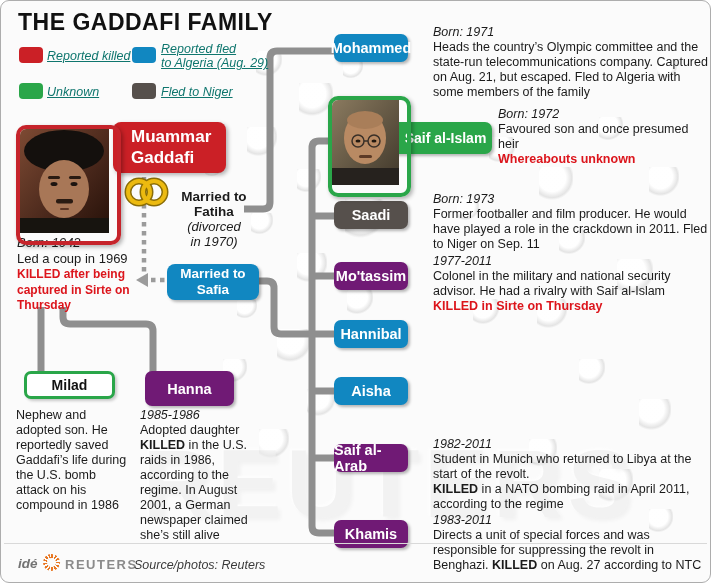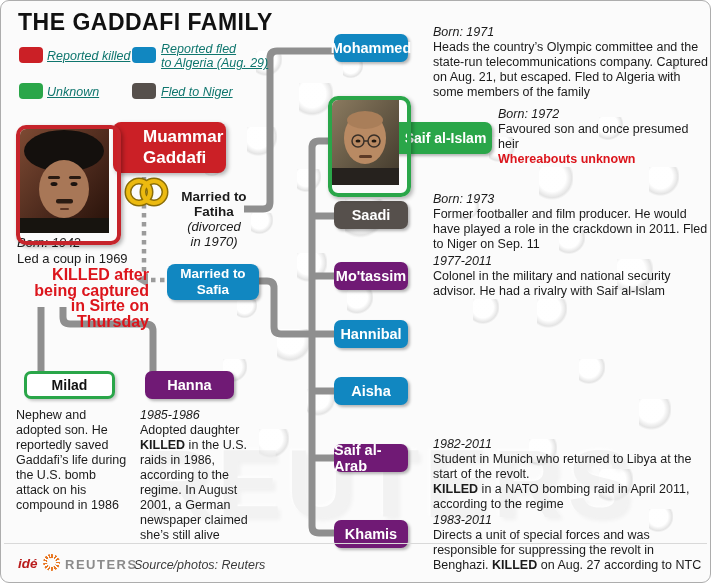--- a/index.html
+++ b/index.html
@@ -57,47 +57,47 @@
   .swatch{position:absolute;width:24px;height:16px;border-radius:4px;z-index:2;}
   .leglabel{position:absolute;font-size:12.5px;font-style:italic;color:#0f766e;line-height:14px;z-index:2;text-decoration:underline;}
   .photo{position:absolute;overflow:hidden;z-index:3;box-shadow:2px 2px 4px rgba(0,0,0,.3);}
   .photo svg{display:block;}
   .nbox{position:absolute;width:74px;height:28px;border-radius:7px;color:#fff;font-weight:bold;
     font-size:14.5px;display:flex;align-items:center;justify-content:center;z-index:2;
     box-shadow:2px 2px 3px rgba(0,0,0,.28);}
   .blue{background:#1187c1}.redbg{background:#701a75}.darkbg{background:#56504c}
   .muammar-box{position:absolute;left:112px;top:121px;width:113px;height:51px;background:#cb2026;
     border-radius:8px;color:#fff;font-weight:bold;font-size:17px;line-height:21px;
-    padding:4px 0 0 30px;box-sizing:border-box;z-index:2;box-shadow:2px 2px 4px rgba(0,0,0,.3);}
+    padding:4px 0 0 18px;box-sizing:border-box;z-index:2;box-shadow:2px 2px 4px rgba(0,0,0,.3);}
   .safia-box{position:absolute;left:166px;top:263px;width:92px;height:36px;background:#1187c1;
     border-radius:8px;color:#fff;font-weight:bold;font-size:13.5px;line-height:16px;display:flex;
     flex-direction:column;align-items:center;justify-content:center;z-index:2;
     box-shadow:2px 2px 3px rgba(0,0,0,.28);}
   .saif-box{position:absolute;left:380px;top:121px;width:111px;height:32px;background:#2aa649;
     border-radius:7px;color:#fff;font-weight:bold;font-size:14px;display:flex;align-items:center;
     justify-content:center;padding-left:18px;box-sizing:border-box;z-index:2;
     box-shadow:2px 2px 3px rgba(0,0,0,.28);}
   .married{position:absolute;left:168px;top:188px;width:90px;text-align:center;z-index:2;
     font-size:13.5px;line-height:15px;color:#1b1b1b;}
   .married .mt{font-weight:bold;}
   .married .note{font-style:italic;font-size:13px;}
   .desc{position:absolute;width:278px;font-size:12.5px;line-height:15px;color:#1b1b1b;z-index:2;}
   .dates{font-style:italic;display:block;}
   .alert{color:#dc151c;font-weight:bold;}
   .milad-box{position:absolute;left:23px;top:370px;width:91px;height:28px;background:#fff;
     border:3px solid #2aa649;border-radius:7px;box-sizing:border-box;color:#111;font-weight:bold;
     font-size:14px;display:flex;align-items:center;justify-content:center;z-index:2;
     box-shadow:2px 2px 3px rgba(0,0,0,.2);}
-  .hanna-box{position:absolute;left:144px;top:370px;width:89px;height:28px;z-index:2;}
+  .hanna-box{position:absolute;left:144px;top:370px;width:89px;height:35px;z-index:2;}
   .borntxt{position:absolute;left:16px;top:234px;font-size:13px;line-height:15.5px;color:#1b1b1b;z-index:2;}
-  .killedtxt{position:absolute;left:16px;top:266px;width:132px;font-size:16px;line-height:15.5px;
-    font-weight:bold;color:#dc151c;z-index:2;text-align:right;}
+  .killedtxt{position:absolute;left:16px;top:266px;width:132px;font-size:12px;line-height:15.5px;
+    font-weight:bold;color:#dc151c;z-index:2;}
   .footer-line{position:absolute;left:3px;right:3px;top:542px;height:1px;background:#d9d9d9;z-index:2;}
   .ide{position:absolute;left:17px;top:555px;font-size:13.5px;font-weight:bold;font-style:italic;
-    color:#b91c1c;z-index:2;}
+    color:#737373;z-index:2;}
   .sunburst{position:absolute;left:42px;top:553px;width:17px;height:17px;border-radius:50%;
     background:repeating-conic-gradient(#e87722 0deg 14deg,#fbfbfb 14deg 28deg);z-index:2;}
   .sunburst::after{content:"";position:absolute;inset:4px;border-radius:50%;background:#fbfbfb;}
   .reuters{position:absolute;left:64px;top:556px;font-size:13px;font-weight:bold;color:#8b8b8b;
     letter-spacing:1.5px;z-index:2;}
   .source{position:absolute;left:133px;top:557px;font-size:12.5px;font-style:italic;color:#3a3a3a;z-index:2;}
 </style>
 </head>
 <body>
 
@@ -223,20 +223,21 @@
     <span>Favoured son and once presumed heir</span><br>
     <span class="alert">Whereabouts unknown</span>
   </div>
   <div class="desc" style="left:432px;top:191px;">
     <span class="dates">Born: 1973</span>
     <span>Former footballer and film producer. He would have played a role in the crackdown in 2011. Fled to Niger on Sep. 11</span>
   </div>
   <div class="desc" style="left:432px;top:253px;">
     <span class="dates">1977-2011</span>
     <span>Colonel in the military and national security advisor. He had a rivalry with Saif al-Islam</span><br>
+    <span class="alert">KILLED in Sirte on Thursday</span>
   </div>
   <div class="desc" style="left:432px;top:436px;">
     <span class="dates">1982-2011</span>
     <span>Student in Munich who returned to Libya at the start of the revolt.</span><br>
     <b>KILLED</b><span> in a NATO bombing raid in April 2011, according to the regime</span>
   </div>
   <div class="desc" style="left:432px;top:512px;">
     <span class="dates">1983-2011</span>
     <span>Directs a unit of special forces and was responsible for suppressing the revolt in Benghazi. </span><b>KILLED</b><span> on Aug. 27 according to NTC</span>
   </div>

